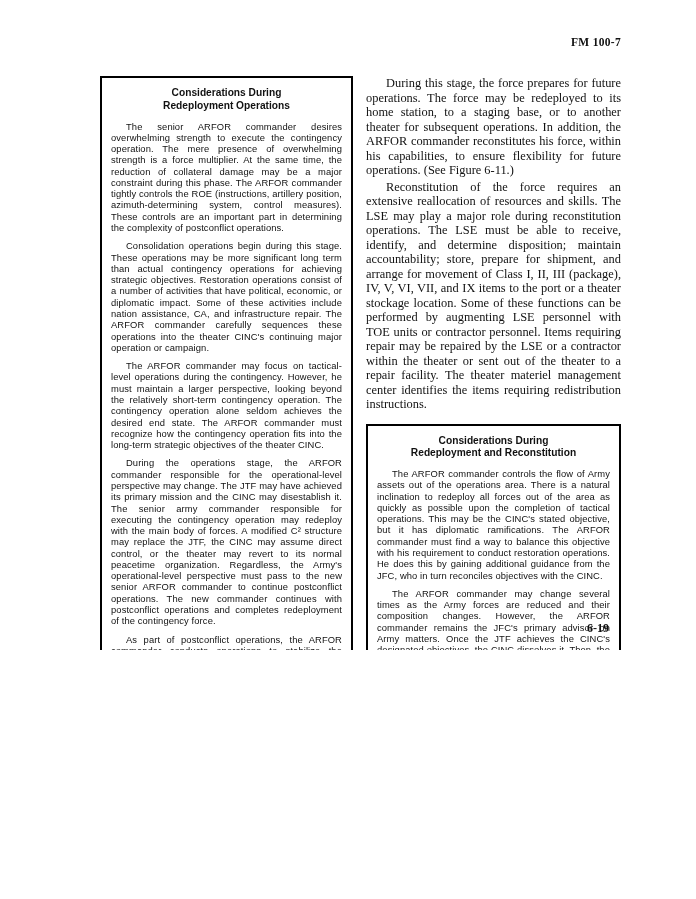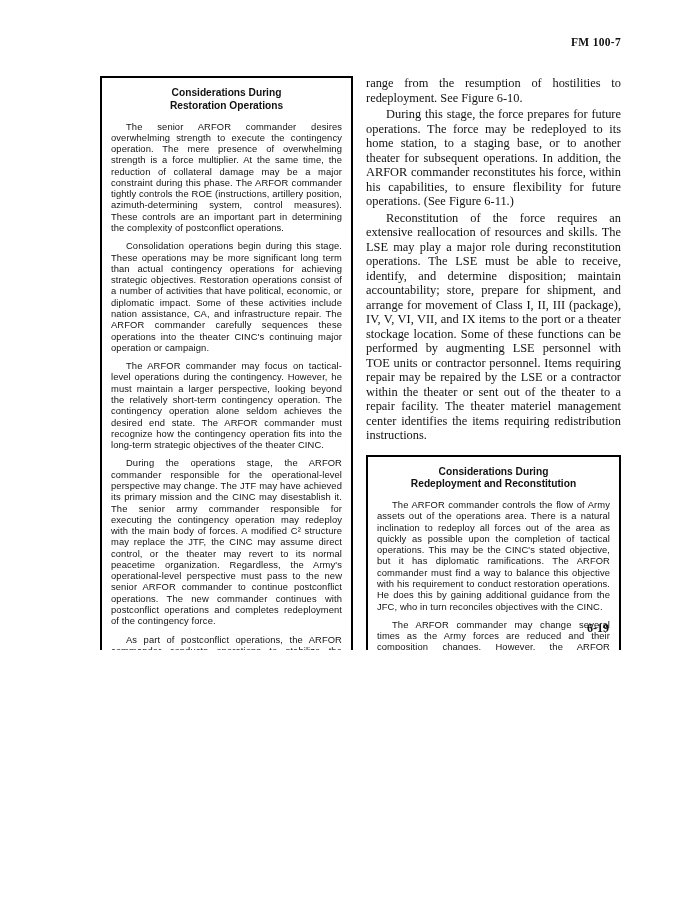--- a/index.html
+++ b/index.html
@@ -99,34 +99,33 @@
 
   <div class="doc-header">FM 100-7</div>
 
   <div class="columns">
 
     <div class="col-left">
       <div class="figure-box">
         <div class="box-inner">
           <div class="box-title">
             <span>Considerations During</span><br>
-            <span>Restoration Operations</span>
+            <span>Redeployment Operations</span>
           </div>
           <p class="box-para">The senior ARFOR commander desires overwhelming strength to execute the contingency operation. The mere presence of overwhelming strength is a force multiplier. At the same time, the reduction of collateral damage may be a major constraint during this phase. The ARFOR commander tightly controls the ROE (instructions, artillery position, azimuth-determining system, control measures). These controls are an important part in determining the complexity of postconflict operations.</p>
           <p class="box-para">Consolidation operations begin during this stage. These operations may be more significant long term than actual contingency operations for achieving strategic objectives. Restoration operations consist of a number of activities that have political, economic, or diplomatic impact. Some of these activities include nation assistance, CA, and infrastructure repair. The ARFOR commander carefully sequences these operations into the theater CINC's continuing major operation or campaign.</p>
           <p class="box-para">The ARFOR commander may focus on tactical-level operations during the contingency. However, he must maintain a larger perspective, looking beyond the relatively short-term contingency operation. The contingency operation alone seldom achieves the desired end state. The ARFOR commander must recognize how the contingency operation fits into the long-term strategic objectives of the theater CINC.</p>
           <p class="box-para">During the operations stage, the ARFOR commander responsible for the operational-level perspective may change. The JTF may have achieved its primary mission and the CINC may disestablish it. The senior army commander responsible for executing the contingency operation may redeploy with the main body of forces. A modified C² structure may replace the JTF, the CINC may assume direct control, or the theater may revert to its normal peacetime organization. Regardless, the Army's operational-level perspective must pass to the new senior ARFOR commander to continue postconflict operations. The new commander continues with postconflict operations and completes redeployment of the contingency force.</p>
           <p class="box-para">As part of postconflict operations, the ARFOR commander conducts operations to stabilize the situation. These include internal security, law and order, PSYOP, and CA programs. PSYOP emphasize the purpose of the US actions and balance any negative residual effects of the contingency operation.</p>
         </div>
         <div class="box-caption">Figure 6-10. Stage VI (Postconflict) Considerations</div>
       </div>
     </div>
 
     <div class="col-right">
-      <p class="body-para no-indent">range from the resumption of hostilities to redeployment. See Figure 6-10.</p>
 
 
       <p class="body-para">During this stage, the force prepares for future operations. The force may be redeployed to its home station, to a staging base, or to another theater for subsequent operations. In addition, the ARFOR commander reconstitutes his force, within his capabilities, to ensure flexibility for future operations. (See Figure 6-11.)</p>
       <p class="body-para">Reconstitution of the force requires an extensive reallocation of resources and skills. The LSE may play a major role during reconstitution operations. The LSE must be able to receive, identify, and determine disposition; maintain accountability; store, prepare for shipment, and arrange for movement of Class I, II, III (package), IV, V, VI, VII, and IX items to the port or a theater stockage location. Some of these functions can be performed by augmenting LSE personnel with TOE units or contractor personnel. Items requiring repair may be repaired by the LSE or a contractor within the theater or sent out of the theater to a repair facility. The theater materiel management center identifies the items requiring redistribution instructions.</p>
 
       <div class="figure-box right-box">
         <div class="box-inner">
           <div class="box-title">
             <span>Considerations During</span><br>
             <span>Redeployment and Reconstitution</span>

